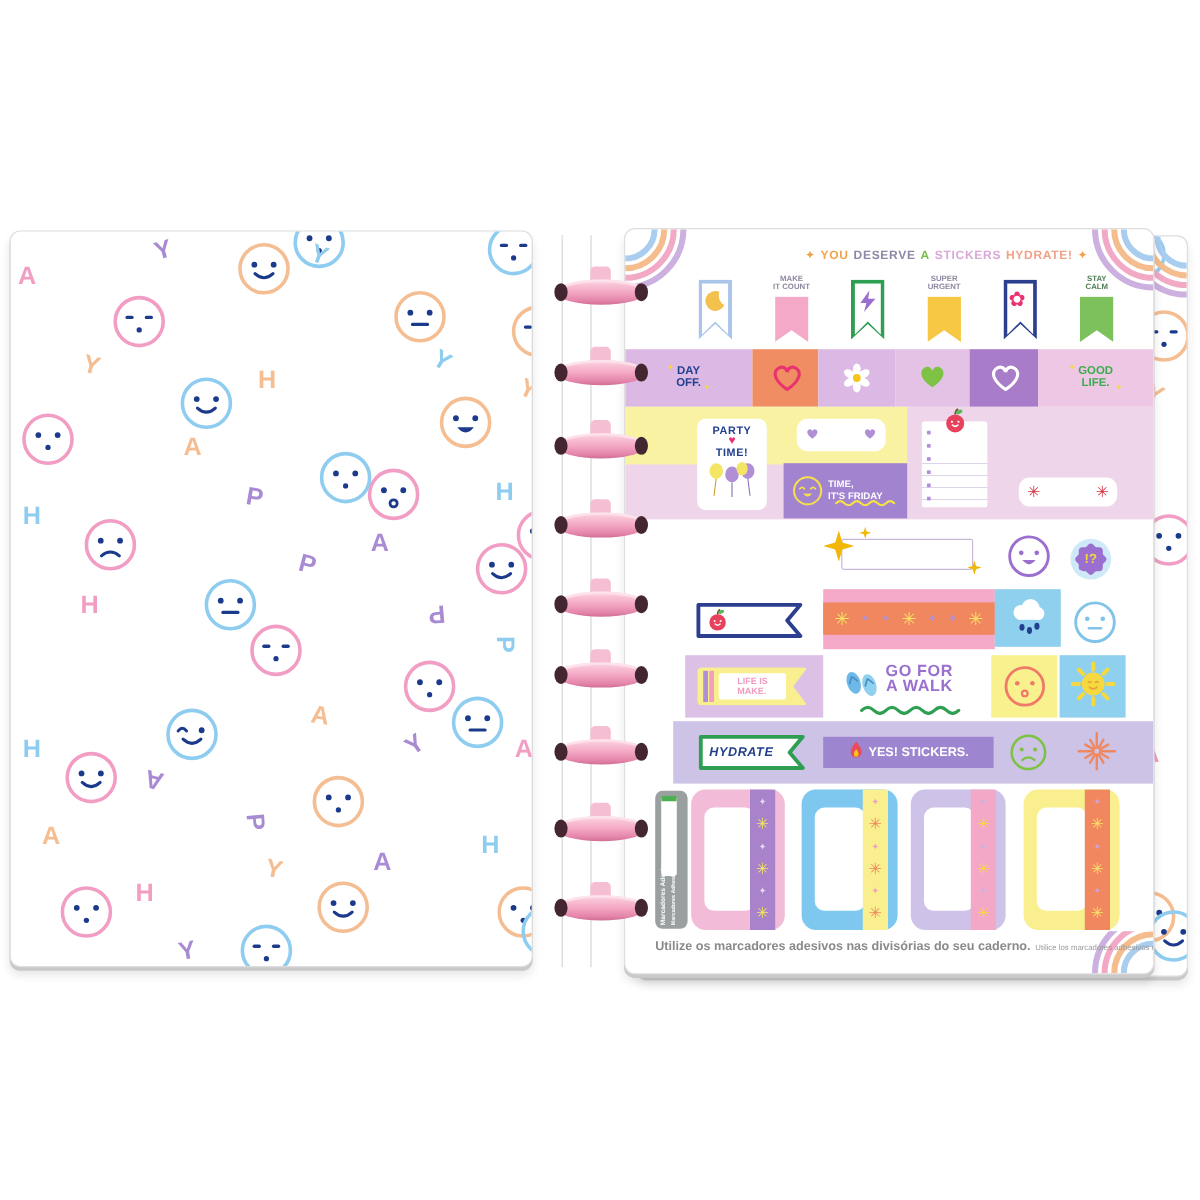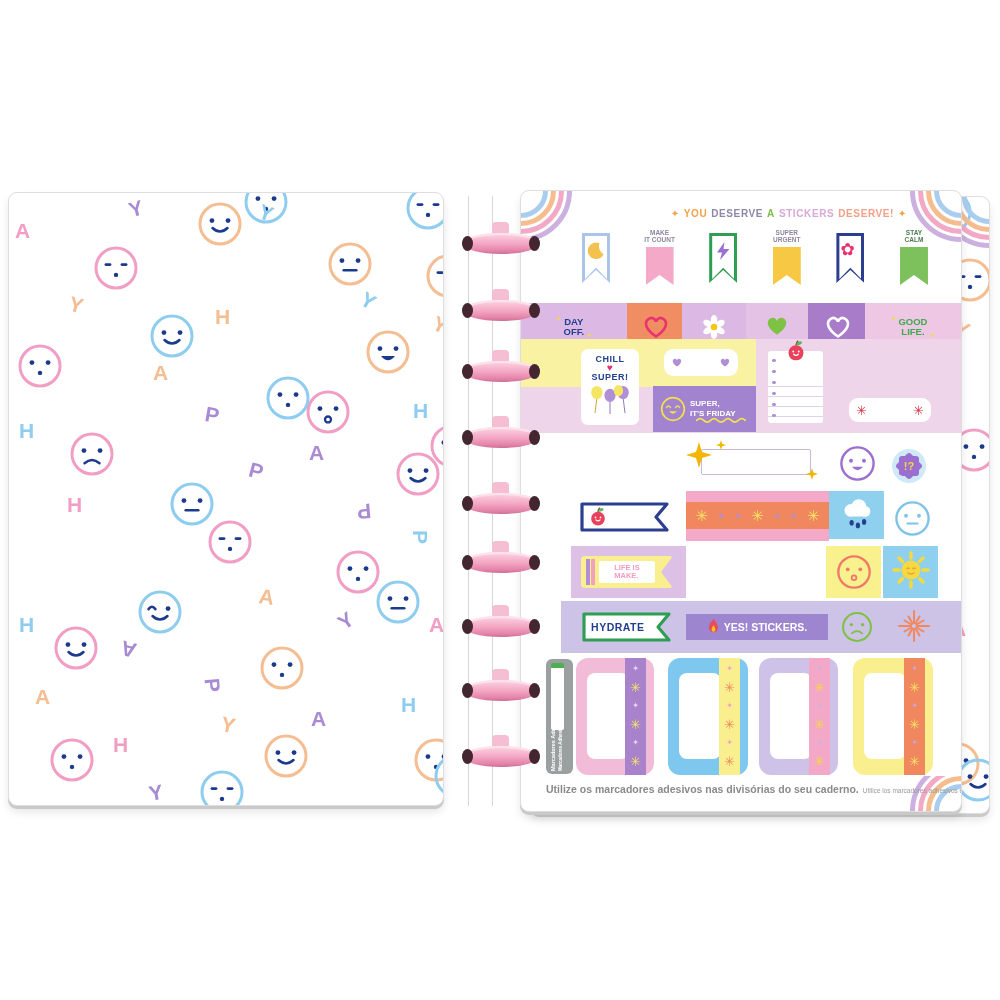--- a/index.html
+++ b/index.html
@@ -36,21 +36,21 @@
   .flag-label{position:absolute;top:0;left:-14px;width:62px;text-align:center;font-size:6.5px;
               font-weight:bold;line-height:1.15;white-space:pre-line;}
   .flag-out{position:absolute;left:3px;top:4px;width:28px;height:50px;
             clip-path:polygon(0 0,100% 0,100% 100%,50% 74%,0 100%);}
   .flag-out .inner{position:absolute;left:3px;top:3px;right:3px;bottom:4px;background:#fff;
             clip-path:polygon(0 0,100% 0,100% 100%,50% 74%,0 100%);}
   .flag-solid{position:absolute;left:3px;top:18px;width:28px;height:38px;
             clip-path:polygon(0 0,100% 0,100% 100%,50% 74%,0 100%);}
   .flag-icon{position:absolute;left:7px;top:12px;width:20px;height:20px;z-index:2;}
   
-  .row2{position:absolute;top:112px;left:0;width:440px;height:48px;display:flex;}
+  .row2{position:absolute;top:100px;left:0;width:440px;height:48px;display:flex;}
   .r2b{position:relative;display:flex;align-items:center;justify-content:center;}
   .r2text{font-weight:bold;font-size:9.5px;line-height:1.1;white-space:pre-line;text-align:center;position:relative;}
   .r2text.sparkled::before{content:"✦";color:#f5d93e;font-size:7px;position:absolute;left:-8px;top:-2px;}
   .r2text.sparkled::after{content:"✦";color:#f5d93e;font-size:7px;position:absolute;right:-8px;bottom:-2px;}
   .r2icon{width:26px;height:26px;}
   
   .row3{position:absolute;top:148px;left:0;width:440px;height:94px;background:#eed5ea;}
   .yband{position:absolute;left:0;top:0;width:235px;height:48px;background:#f9f2a2;}
   .party{position:absolute;left:60px;top:10px;width:58px;height:76px;background:#fff;border-radius:7px;
          text-align:center;padding-top:5px;box-sizing:border-box;}
@@ -91,21 +91,21 @@
   .sm-purple{position:absolute;left:318px;top:12px;width:37px;height:37px;}
   .badge{position:absolute;left:371px;top:16px;width:34px;height:34px;background:#cfe9f8;border-radius:50%;}
   .badge::after{content:"";position:absolute;left:2px;bottom:-2px;border:5px solid transparent;
      border-top-color:#cfe9f8;transform:rotate(25deg);}
   .star8,.star8b{position:absolute;left:7px;top:7px;width:20px;height:20px;background:#9b6fd0;border-radius:3px;}
   .star8b{transform:rotate(45deg);}
   .badge .iq{position:absolute;inset:0;display:flex;align-items:center;justify-content:center;
      color:#f5d93e;font-weight:bold;font-size:11px;z-index:2;}
   
   .row5{position:absolute;top:300px;left:0;width:440px;height:55px;background:#fff;}
-  .pennant{position:absolute;}
+  .pennant{position:absolute;font-style:italic;}
   .pennant .ptxt{position:absolute;left:0;top:0;width:80%;height:100%;display:flex;align-items:center;
      justify-content:center;font-weight:bold;font-size:10.5px;color:#23408e;letter-spacing:.5px;}
   .pen-apple{left:58px;top:10px;width:92px;height:32px;}
   .pen-apple .apple{position:absolute;left:9px;top:6px;width:20px;height:20px;}
   .washi{position:absolute;left:165px;top:0;width:143px;height:50px;background:#f4a9c8;}
   .washi-band{position:absolute;left:0;top:11px;width:100%;height:27px;background:#f0875e;
      display:flex;align-items:center;justify-content:space-evenly;}
   .sq{position:absolute;display:flex;align-items:center;justify-content:center;}
   .rain-sq{left:308px;top:0;width:55px;height:48px;background:#8fd0ee;}
   .rain-sq svg{width:36px;height:32px;}
@@ -559,21 +559,21 @@
         <div class="rb-ring" style="height: 60px; width: 60px; border-color: rgb(245, 189, 142); left: 23px; top: -35px;"></div>
         <div class="rb-ring" style="height: 44px; width: 44px; border-color: rgb(169, 205, 239); left: 31px; top: -27px;"></div>
       </div>
     <div class="rainbow" style="right:0;bottom:0">
         <div class="rb-ring" style="height: 92px; width: 92px; border-color: rgb(203, 176, 224); left: 7px; top: 7px;"></div>
         <div class="rb-ring" style="height: 76px; width: 76px; border-color: rgb(242, 169, 198); left: 15px; top: 15px;"></div>
         <div class="rb-ring" style="height: 60px; width: 60px; border-color: rgb(245, 189, 142); left: 23px; top: 23px;"></div>
         <div class="rb-ring" style="height: 44px; width: 44px; border-color: rgb(169, 205, 239); left: 31px; top: 31px;"></div>
       </div>
 
-    <div class="hdr" id="hdr"><span style="color: rgb(240, 162, 76);">✦</span><span style="color: rgb(240, 162, 76);">YOU</span><span style="color: rgb(142, 135, 168);">DESERVE</span><span style="color: rgb(124, 191, 78);">A</span><span style="color: rgb(217, 168, 216);">STICKERS</span><span style="color: rgb(242, 161, 136);">DESERVE!</span><span style="color: rgb(240, 162, 76);">✦</span></div>
+    <div class="hdr" id="hdr"><span style="color: rgb(240, 162, 76);">✦</span><span style="color: rgb(240, 162, 76);">YOU</span><span style="color: rgb(142, 135, 168);">DESERVE</span><span style="color: rgb(124, 191, 78);">A</span><span style="color: rgb(217, 168, 216);">STICKERS</span><span style="color: rgb(242, 161, 136);">HYDRATE!</span><span style="color: rgb(240, 162, 76);">✦</span></div>
 
     <div class="flag-row" id="flagrow">
         <div class="flag-wrap">
           <div class="flag-out" style="background: rgb(169, 198, 234);">
             <div class="inner"></div>
           </div>
           <div class="flag-icon"><svg viewBox="0 0 20 20" width="100%" height="100%">
               <path d="M13.5 2.2 A8.3 8.3 0 1 0 17.6 13.4 A9.5 9.5 0 0 1 13.5 2.2 Z" fill="#f2c14e"></path>
             </svg></div>
         </div>
@@ -647,30 +647,30 @@
 
     <div class="row3">
       <div class="yband"></div>
       <div class="relax">
         <span class="face"><svg viewBox="0 0 40 40" width="100%" height="100%">
               <circle cx="20" cy="20" r="17.4" fill="none" stroke="#f5e04a" stroke-width="2.6"></circle>
               <path d="M10 17.5 Q13 13.5 16 17.5" stroke="#f5e04a" stroke-width="2.2" fill="none" stroke-linecap="round"></path>
               <path d="M24 17.5 Q27 13.5 30 17.5" stroke="#f5e04a" stroke-width="2.2" fill="none" stroke-linecap="round"></path>
               <path d="M14 23.5 Q20 31 26 23.5 Z" fill="#f5e04a"></path>
             </svg></span>
-        <span class="txt">SUPER,
+        <span class="txt">TIME,
 IT'S FRIDAY</span>
         <span class="wave"><svg viewBox="0 0 60 8" width="100%">
               <path d="M2 5 Q6 1 10 5 T18 5 T26 5 T34 5 T42 5 T50 5 T58 5" stroke="#f5e04a" stroke-width="2" fill="none" stroke-linecap="round"></path>
             </svg></span>
       </div>
       <div class="party">
-        <div class="t">CHILL</div>
+        <div class="t">PARTY</div>
         <div class="hrt">♥</div>
-        <div class="t">SUPER!</div>
+        <div class="t">TIME!</div>
         <div style="margin-top:3px"><svg viewBox="0 0 46 32" width="44" height="30">
               <line x1="9" y1="14" x2="7" y2="30" stroke="#c9a227" stroke-width="1"></line>
               <line x1="23" y1="18" x2="23" y2="31" stroke="#8a6fc0" stroke-width="1"></line>
               <line x1="37" y1="14" x2="39" y2="30" stroke="#8a6fc0" stroke-width="1"></line>
               <ellipse cx="9" cy="8" rx="6" ry="7" fill="#f5e565"></ellipse>
               <ellipse cx="23" cy="11" rx="6" ry="7" fill="#b08fd6"></ellipse>
               <ellipse cx="37" cy="8" rx="6" ry="7" fill="#b08fd6"></ellipse>
               <ellipse cx="32" cy="6" rx="5" ry="6" fill="#f5e565"></ellipse>
             </svg></div>
       </div>
@@ -771,20 +771,37 @@
     </div>
 
     <div class="row6">
       <div class="lifeblock">
         <div class="lifepen">
           <div class="s1"></div>
           <div class="s2"></div>
           <div class="box">LIFE IS
 MAKE.</div>
         </div>
+      </div>
+      <div class="walk">
+        <span class="ff"><svg viewBox="0 0 34 30" width="100%" height="100%">
+              <g transform="rotate(-18 10 15)">
+                <ellipse cx="10" cy="15" rx="6" ry="10" fill="#6db8e8"></ellipse>
+                <path d="M10 9 L6 15 M10 9 L14 15" stroke="#4a90c4" stroke-width="1.6" fill="none"></path>
+              </g>
+              <g transform="rotate(-18 24 17)">
+                <ellipse cx="24" cy="17" rx="6" ry="10" fill="#8fd0ee"></ellipse>
+                <path d="M24 11 L20 17 M24 11 L28 17" stroke="#4a90c4" stroke-width="1.6" fill="none"></path>
+              </g>
+            </svg></span>
+        <div class="txt">GO FOR
+A WALK</div>
+        <span class="wave"><svg viewBox="0 0 84 10" width="100%">
+              <path d="M2 6 Q7 1 12 6 T22 6 T32 6 T42 6 T52 6 T62 6 T72 6 T82 6" stroke="#2e9e52" stroke-width="2.6" fill="none" stroke-linecap="round"></path>
+            </svg></span>
       </div>
       <div class="sq uh-sq">
         <span class="face"><svg viewBox="0 0 40 40" width="100%" height="100%">
               <circle cx="20" cy="20" r="17.4" fill="none" stroke="#f07a6a" stroke-width="2.6"></circle>
               <circle cx="13" cy="17" r="2.1" fill="#f07a6a"></circle>
               <circle cx="27" cy="17" r="2.1" fill="#f07a6a"></circle>
               <circle cx="20" cy="26.5" r="2.6" stroke="#f07a6a" stroke-width="2" fill="none"></circle>
             </svg></span>
       </div>
       <div class="sq sun-sq">

